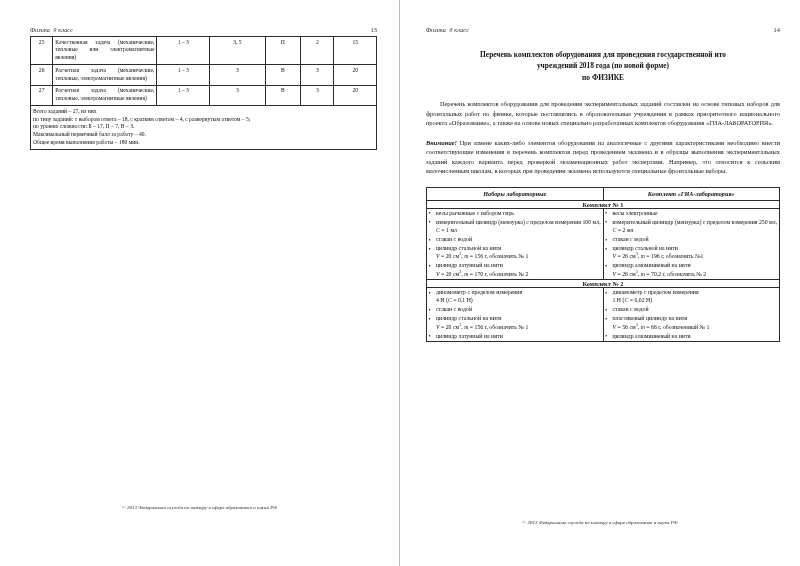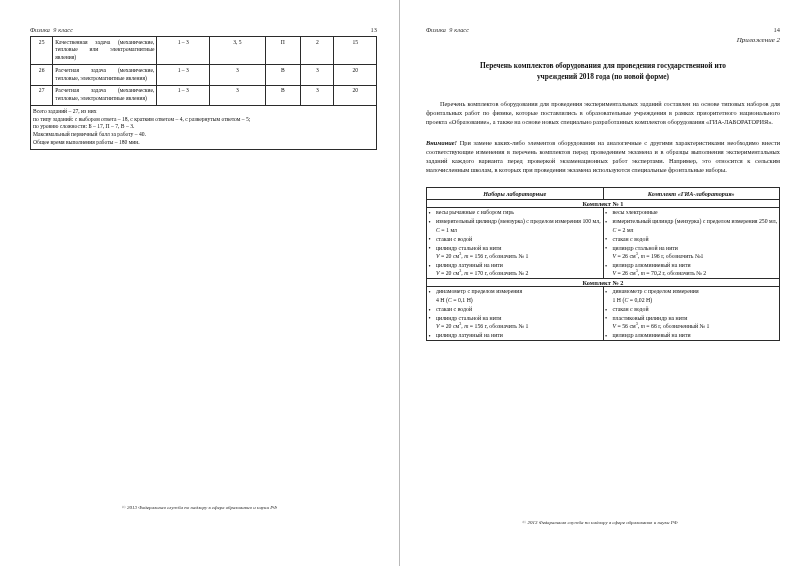--- a/index.html
+++ b/index.html
@@ -202,25 +202,25 @@
   <div class="page right">
 
     <div class="runhead">
       <span>
         <span>Физика</span>
         &nbsp;<span>9 класс</span>
       </span>
       <span class="pageno">14</span>
     </div>
 
-    <div class="appendix">Приложение 2</div>
 
     <h1 class="title">
       <span class="ln">Перечень комплектов оборудования для проведения государственной ито­</span>
       <span class="ln">учреждений 2018 года (по новой форме)</span>
+      <span class="ln">по ФИЗИКЕ</span>
     </h1>
 
     <p class="body">Перечень комплектов оборудования для проведения экспериментальных заданий составлен на основе типовых наборов для фронтальных работ по физи­ке, которые поставлялись в образовательные учреждения в рамках приоритетно­го национального проекта «Образование», а также на основе новых специально разработанных комплектов оборудования «ГИА-ЛАБОРАТОРИЯ».</p>
 
     <p class="body attention"><span class="lead">Внимание!</span> <span>При замене каких-либо элементов оборудования на аналогичные с другими характеристиками необходимо внести соответствующие изменения в перечень комплектов перед проведением экзамена и в образцы выполнения экс­периментальных заданий каждого варианта перед проверкой экзаменационных работ экспертами. Например, это относится к сельским малочисленным школам, в которых при проведении экзамена используются специальные фронтальные наборы.</span></p>
 
     <table class="equip">
       <thead>
         <tr>
           <th>Наборы лабораторные</th>

